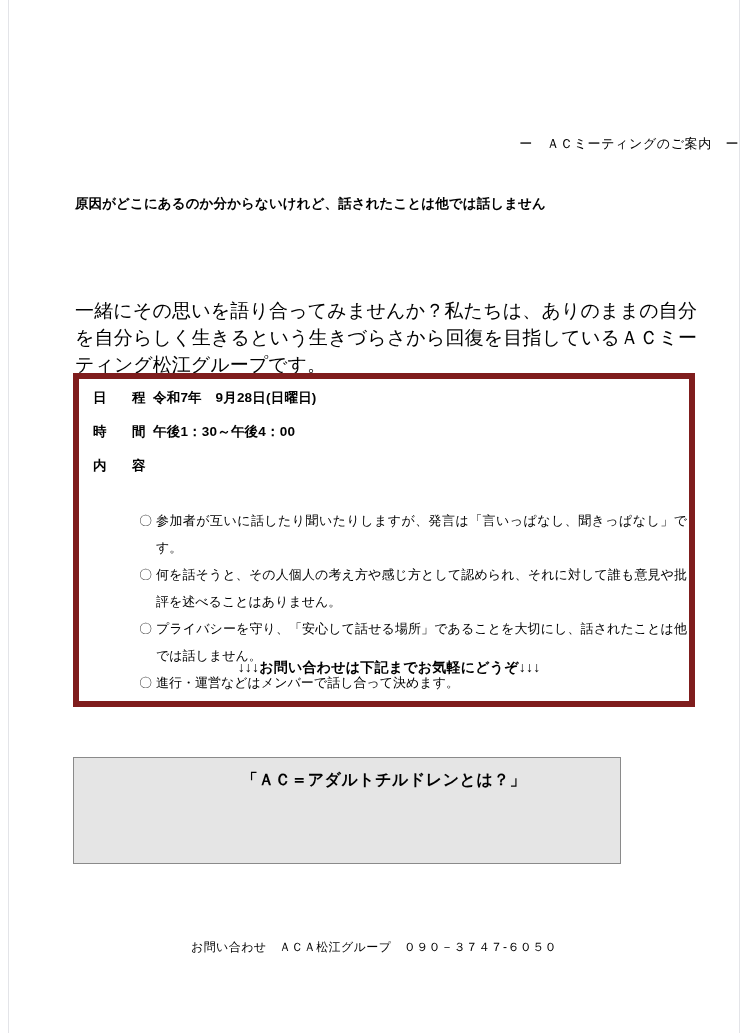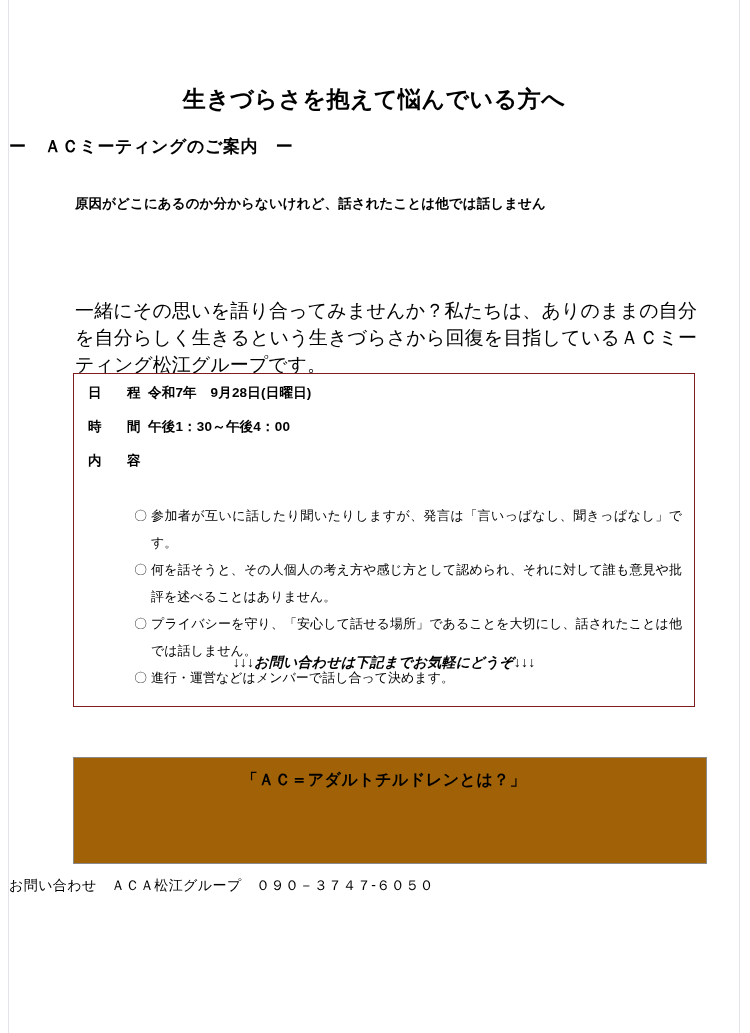--- a/index.html
+++ b/index.html
@@ -47,23 +47,23 @@
     font-size: 23px;
     font-weight: bold;
     letter-spacing: 0.5px;
     line-height: 1.2;
   }
   .doc-subtitle {
     position: absolute;
     left: 0;
     top: 136px;
     width: 730px;
-    text-align: left;
-    font-size: 17px;
-    font-weight: bold;
+    text-align: right;
+    font-size: 13px;
+    font-weight: normal;
     letter-spacing: 0.6px;
     line-height: 1.3;
   }
 
   
   .audience {
     position: absolute;
     left: 66px;
     top: 192px;
     width: 640px;
@@ -87,33 +87,33 @@
     text-align: justify;
   }
 
   
   .info-box {
     position: absolute;
     left: 64px;
     top: 373px;
     width: 622px;
     height: 334px;
-    border: 1px solid #7f1d1d;
+    border: 6px solid #7f1d1d;
     box-sizing: border-box;
     background: #ffffff;
   }
   .ac-box {
     position: absolute;
     left: 64px;
     top: 757px;
-    width: 634px;
+    width: 548px;
     height: 107px;
     border: 1px solid #8a8a8a;
     box-sizing: border-box;
-    background: #a16207;
+    background: #e5e5e5;
   }
 
   
   .info-rows {
     position: absolute;
     left: 14px;
     top: 10px;
     width: 590px;
   }
   .info-row {
@@ -160,21 +160,20 @@
   
   .cta {
     position: absolute;
     left: 0;
     top: 280px;
     width: 620px;
     text-align: center;
     font-size: 14px;
     font-weight: bold;
     letter-spacing: 0.2px;
-    font-style: italic;
   }
 
   
   .ac-heading {
     position: absolute;
     left: 0;
     top: 12px;
     width: 620px;
     text-align: center;
     font-size: 16px;
@@ -189,34 +188,33 @@
     font-size: 13px;
     line-height: 27px;
     text-align: justify;
     text-indent: 17px;
   }
 
   
   .contact {
     position: absolute;
     left: 0;
-    top: 877px;
-    width: 730px;
-    text-align: left;
-    font-size: 14px;
+    top: 939px;
+    width: 730px;
+    text-align: center;
+    font-size: 12px;
     letter-spacing: 0.4px;
   }
 </style>
 </head>
 <body>
 
 <div class="page-sheet">
   <div class="page-inner">
 
-    <div class="doc-title">生きづらさを抱えて悩んでいる方へ</div>
 
     <div class="doc-subtitle">ー　ＡＣミーティングのご案内　ー</div>
 
     <div class="audience">
       <div class="audience-line">原因がどこにあるのか分からないけれど、話されたことは他では話しません</div>
     </div>
 
     <div class="lead">一緒にその思いを語り合ってみませんか？私たちは、ありのままの自分を自分らしく生きるという生きづらさから回復を目指しているＡＣミーティング松江グループです。</div>
 
     <div class="info-box">

